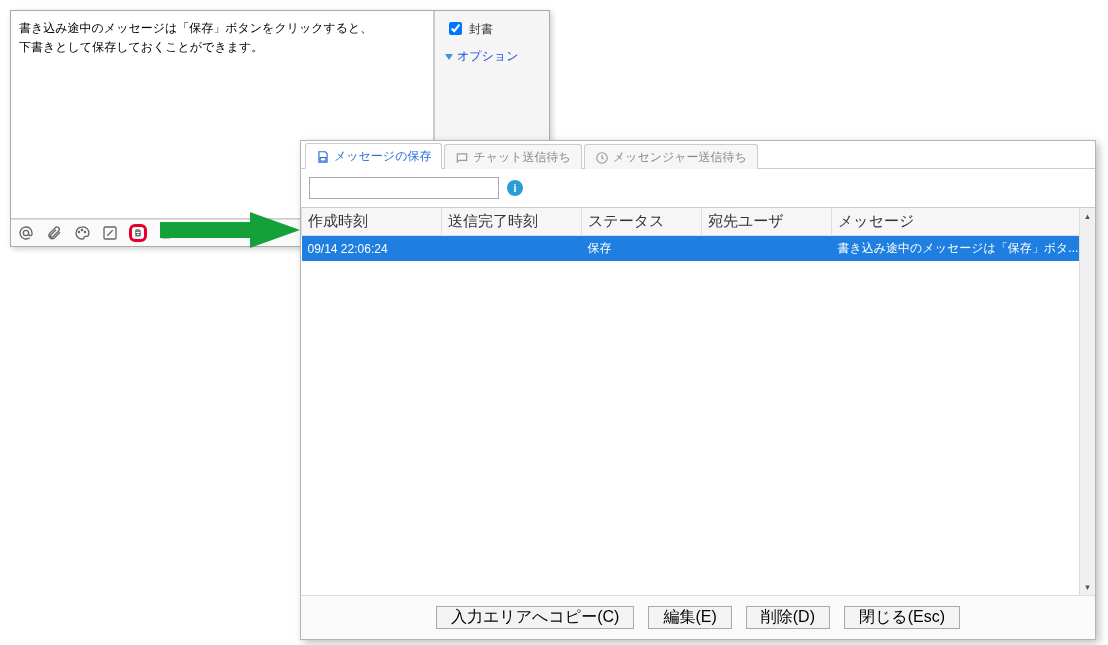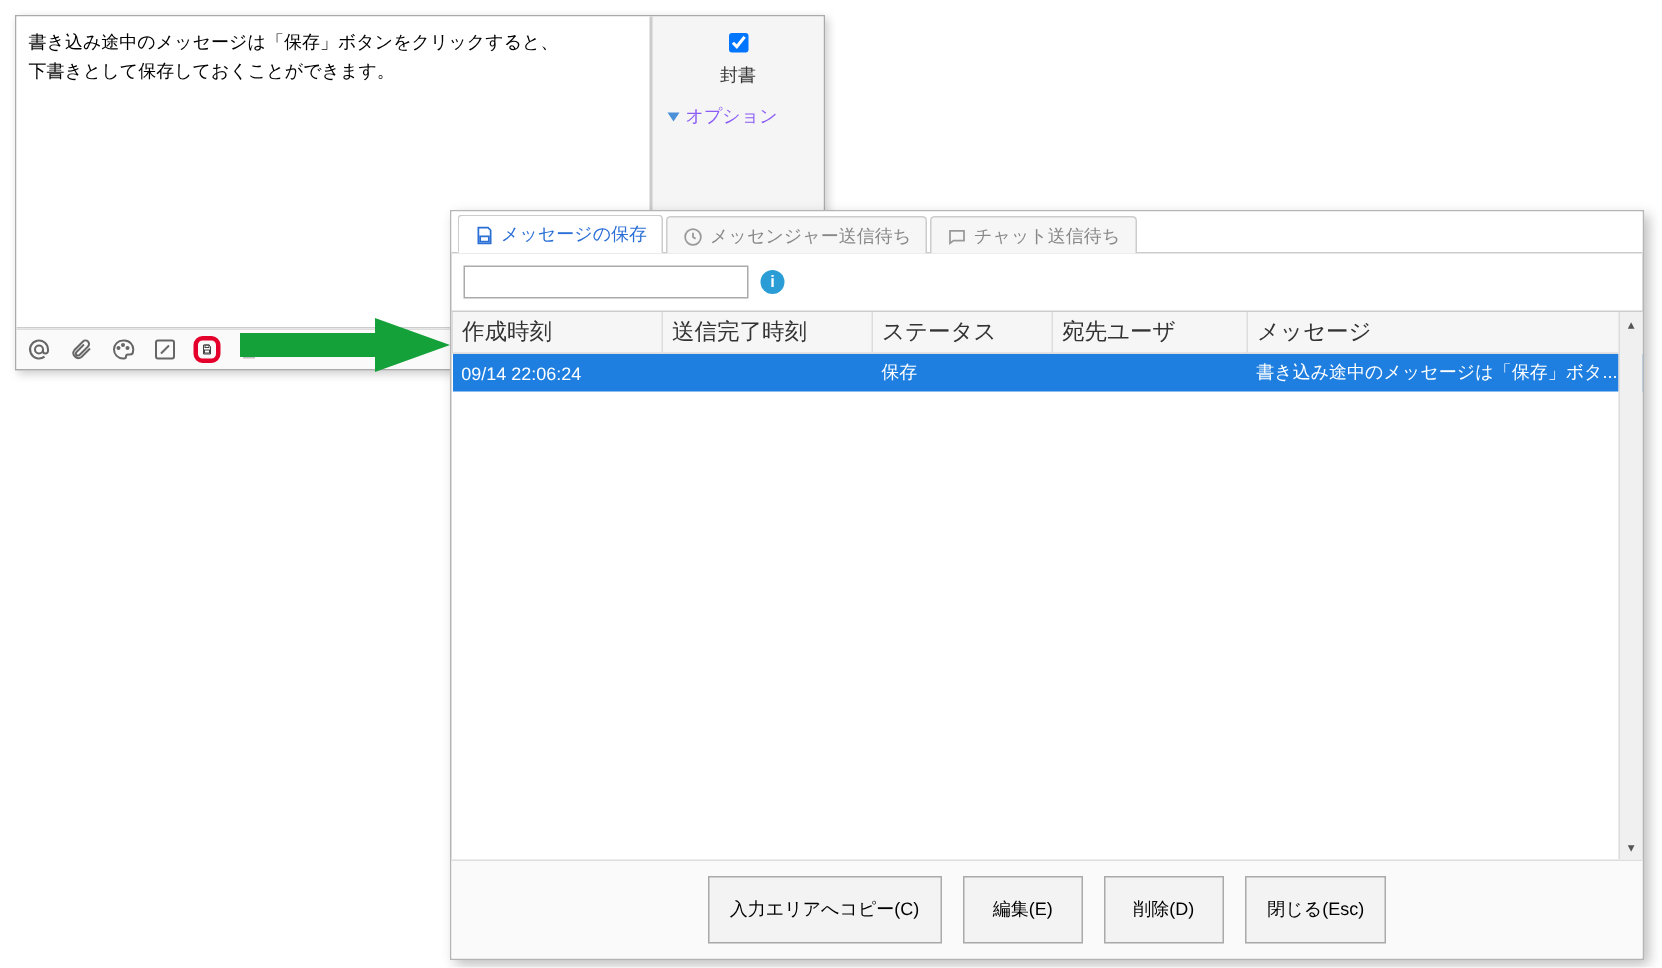--- a/index.html
+++ b/index.html
@@ -54,22 +54,22 @@
     gap: 10px;
   }
   .compose-side button {
     width: 100%;
     padding: 6px 0;
     font-size: 12px;
     border: 1px solid #aaa;
     background: #f3f3f3;
     cursor: pointer;
   }
-  .compose-side label { display:flex; align-items:center; gap:4px; cursor:pointer;flex-direction:column; }
-  .opt-row { display:flex; align-items:center; gap:4px; color:#8b5cf6; cursor:pointer; }
+  .compose-side label { display:flex; align-items:flex-end; gap:4px; cursor:pointer; }
+  .opt-row { display:flex; align-items:center; gap:4px; color:#1d4ed8; cursor:pointer; }
   .tri-down {
     width:0;height:0;border-left:4px solid transparent;border-right:4px solid transparent;
     border-top:6px solid #4a90d9;
   }
   .compose-toolbar {
     display:flex;
     align-items:center;
     gap:10px;
     padding:4px 6px;
     border-top:1px solid #ddd;
@@ -185,24 +185,24 @@
   .dialog-buttons {
     display:flex;
     justify-content:center;
     gap:14px;
     padding:10px;
     border-top:1px solid #ddd;
     background:#fafafa;
   }
   .dialog-buttons button {
     min-width:110px;
-    padding:13px 14px;
+    padding:0 14px;
     border:1px solid #aaa;
     background:#f3f3f3;
-    font-size:12px;
+    font-size:16px;
     cursor:pointer;
   }
   .dialog-buttons button.sm { min-width:80px; }
 </style>
 </head>
 <body>
 
 <div class="compose">
   <div class="compose-body">
     <textarea style="">書き込み途中のメッセージは「保存」ボタンをクリックすると、
@@ -270,33 +270,33 @@
         <svg viewBox="0 0 24 24" width="14" height="14" fill="none" stroke="#2a6fd6" stroke-width="2">
           <path d="M5 3h11l3 3v15H5z"></path>
             <rect x="7" y="13" width="10" height="6"></rect>
         </svg>
       </span>
       <span>メッセージの保存</span>
     </div>
     <div class="tab">
       <span class="tab-icon">
         <svg viewBox="0 0 24 24" width="14" height="14" fill="none" stroke="#999" stroke-width="2">
+          <path d="M4 5h16v11H8l-4 3z"></path>
+        </svg>
+      </span>
+      <span>チャット送信待ち</span>
+    </div>
+    <div class="tab">
+      <span class="tab-icon">
+        <svg viewBox="0 0 24 24" width="14" height="14" fill="none" stroke="#999" stroke-width="2">
           <circle cx="12" cy="12" r="9"></circle>
             <path d="M12 7v5l3 2"></path>
         </svg>
       </span>
       <span>メッセンジャー送信待ち</span>
-    </div>
-    <div class="tab">
-      <span class="tab-icon">
-        <svg viewBox="0 0 24 24" width="14" height="14" fill="none" stroke="#999" stroke-width="2">
-          <path d="M4 5h16v11H8l-4 3z"></path>
-        </svg>
-      </span>
-      <span>チャット送信待ち</span>
     </div>
   </div>
 
   <div class="search-row">
     <input type="text" placeholder="" style="">
     <span class="info-i">i</span>
   </div>
 
   <div class="table-wrap">
     <table class="grid">

